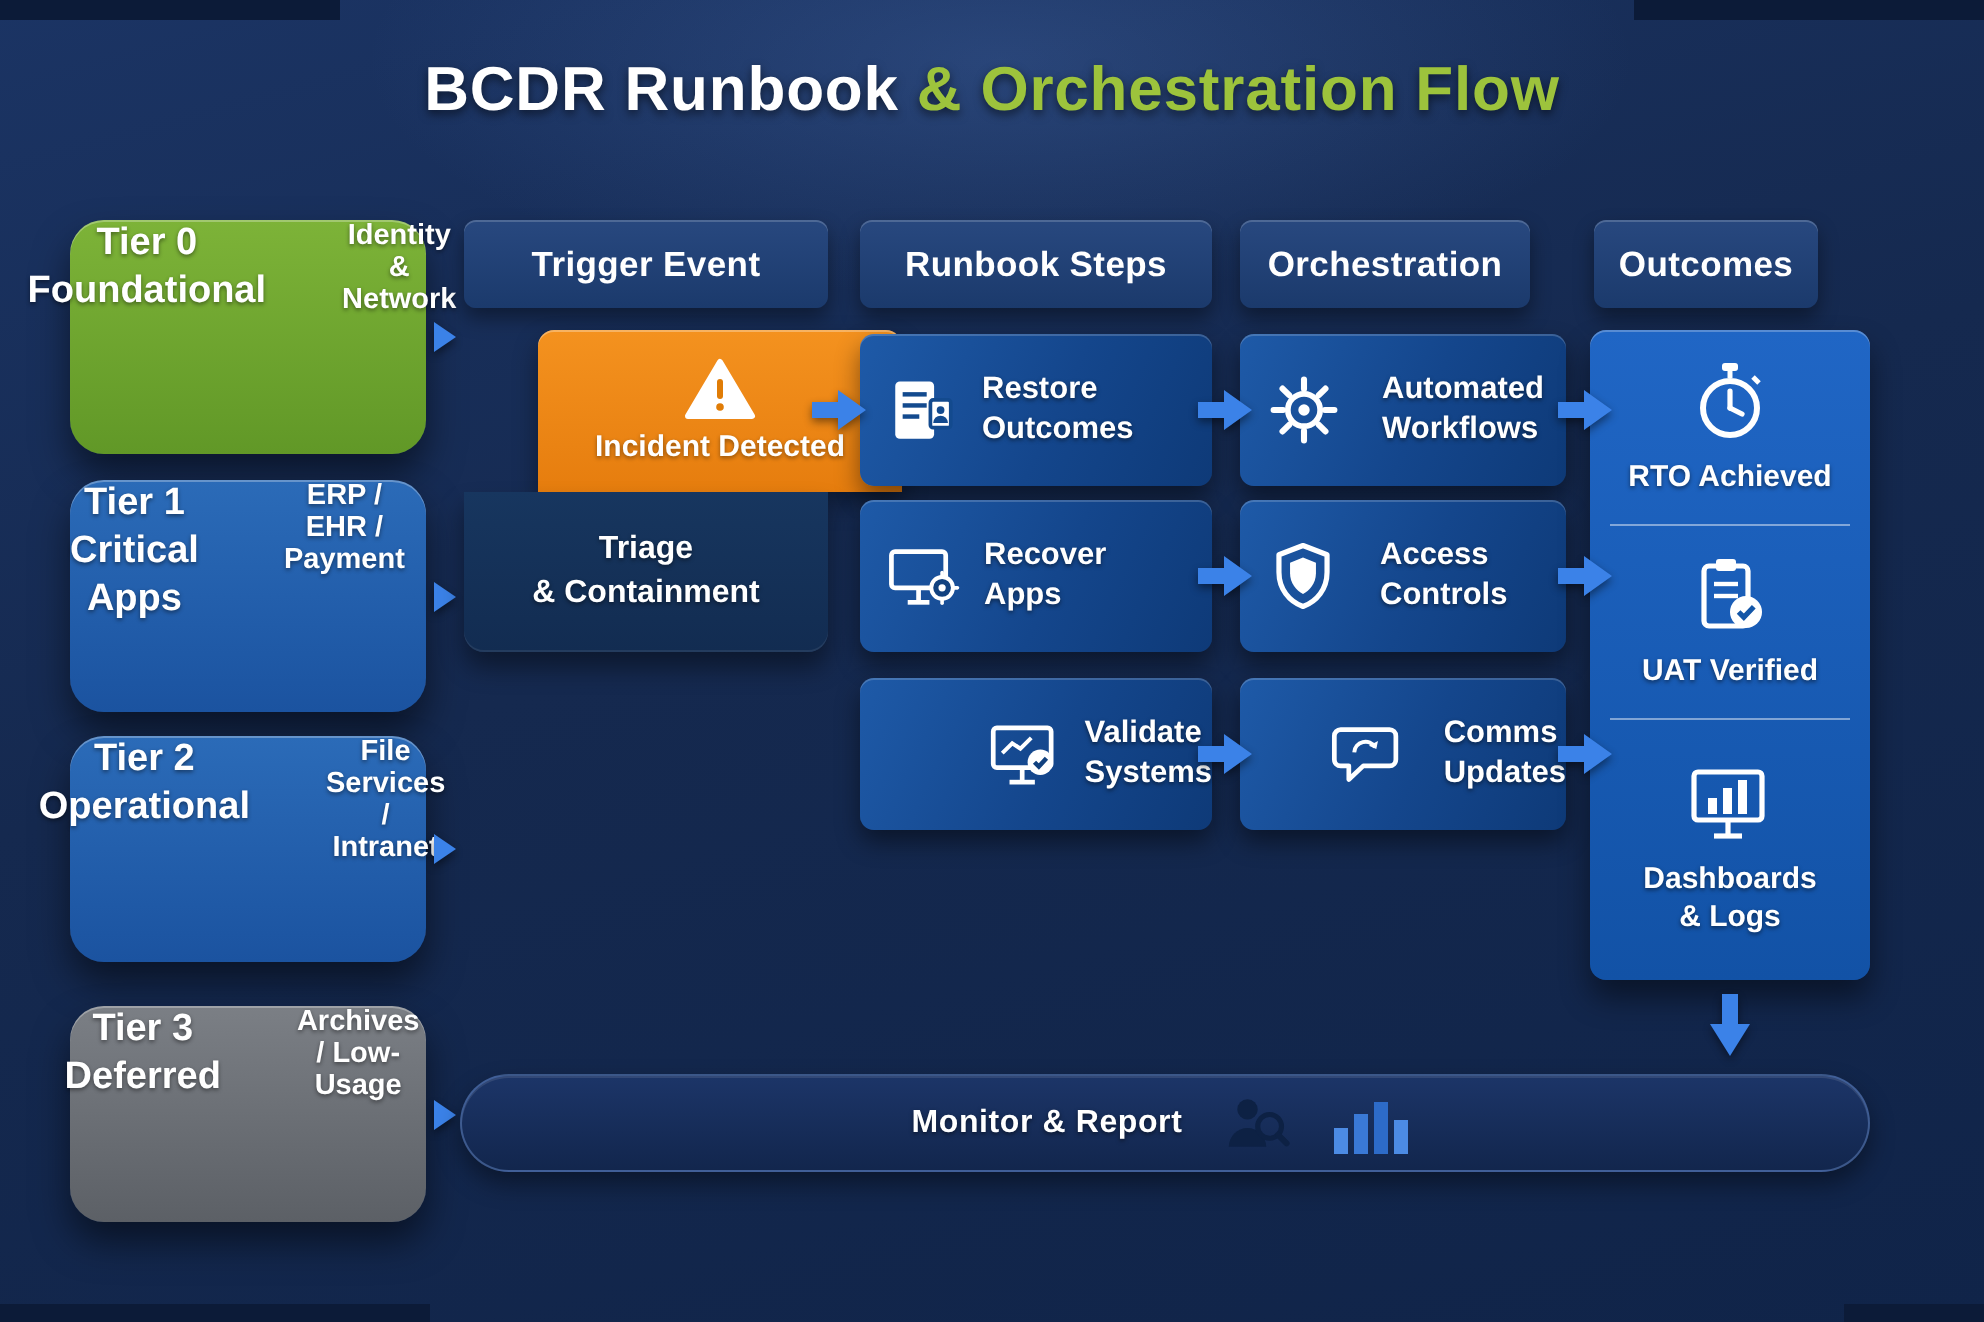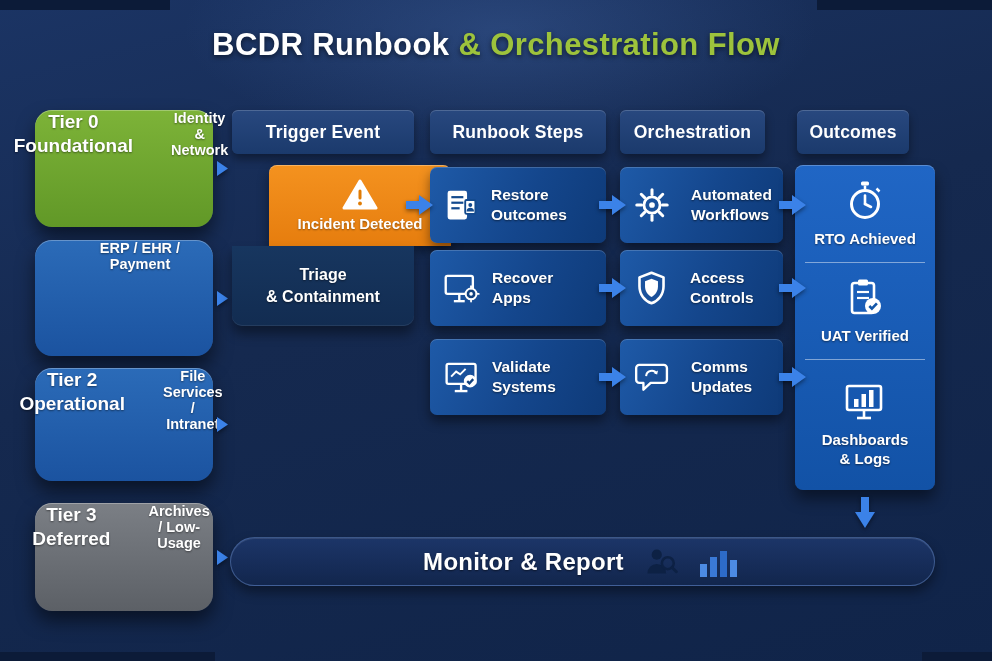--- a/index.html
+++ b/index.html
@@ -55,40 +55,40 @@
     box-shadow:0 8px 12px rgba(0,0,0,.4), inset 0 -1px 0 rgba(255,255,255,.08); }
 
   
   .flow-box { position:absolute; height:76px; border-radius:7px;
     display:flex; align-items:center; padding-left:13px; gap:11px;
     background:linear-gradient(115deg,#1e5aa8 0%, #14468c 55%, #0e3a78 100%);
     box-shadow:0 6px 12px rgba(0,0,0,.45), inset 0 1px 0 rgba(255,255,255,.18); }
   .flow-label { font-size:15.5px; font-weight:700; line-height:1.28; text-shadow:0 1px 2px rgba(0,0,0,.5); }
   .step { left:430px; width:176px; }
   .orch { left:620px; width:163px;gap:20px; }
-  .row1 { top:167px; } .row2 { top:250px; } .row3 { top:339px; }
+  .row1 { top:167px; } .row2 { top:250px; } .row3 { top:339px;justify-content:flex-end; }
   .icon { display:inline-flex; align-items:center; justify-content:center; flex:0 0 auto; }
 
   
   .outcomes-card { position:absolute; left:795px; top:165px; width:140px; height:325px; border-radius:8px;
     background:linear-gradient(180deg,#2066c5 0%, #1252a6 100%);
     box-shadow:0 9px 15px rgba(0,0,0,.45), inset 0 1px 0 rgba(255,255,255,.25);
     display:flex; flex-direction:column; }
   .outcome-section { flex:1; display:flex; flex-direction:column; align-items:center; justify-content:center; gap:6px; padding:5px 4px; }
   .outcome-section.tall { flex:1.38; }
   .outcome-divider { height:1px; background:rgba(255,255,255,.45); margin:0 10px; }
   .outcome-label { font-size:15px; font-weight:700; text-align:center; line-height:1.3; text-shadow:0 1px 2px rgba(0,0,0,.5); }
 
   
   .monitor-bar { position:absolute; left:230px; top:537px; width:705px; height:49px; border-radius:25px;
     background:linear-gradient(180deg,#1c3568 0%, #12264d 100%);
     border:1.5px solid rgba(116,156,220,.42);
     box-shadow:inset 0 1px 0 rgba(255,255,255,.1), 0 6px 12px rgba(0,0,0,.4);
     display:flex; align-items:center; justify-content:center; gap:20px; }
-  .monitor-label { font-size:24px; font-weight:700; letter-spacing:.3px; text-shadow:0 1px 2px rgba(0,0,0,.5); }
+  .monitor-label { font-size:16px; font-weight:700; letter-spacing:.3px; text-shadow:0 1px 2px rgba(0,0,0,.5); }
 
   .arr { position:absolute; filter:drop-shadow(0 2px 2px rgba(0,0,0,.45)); }
 </style>
 </head>
 <body>
 
 <div class="canvas">
   <div class="glow"></div>
   <div class="corner tl"></div>
   <div class="corner tr"></div>
@@ -101,20 +101,24 @@
 
   <div class="tier t0">
     <div class="tier-name">
       <span>Tier 0</span><br>
       <span>Foundational</span>
     </div>
     <div class="tier-divider"></div>
     <div class="tier-detail">Identity &amp; Network</div>
   </div>
   <div class="tier t1">
+    <div class="tier-name">
+      <span>Tier 1</span><br>
+      <span>Critical Apps</span>
+    </div>
     <div class="tier-divider"></div>
     <div class="tier-detail">ERP / EHR / Payment</div>
   </div>
   <div class="tier t2">
     <div class="tier-name">
       <span>Tier 2</span><br>
       <span>Operational</span>
     </div>
     <div class="tier-divider"></div>
     <div class="tier-detail">File Services / Intranet</div>

